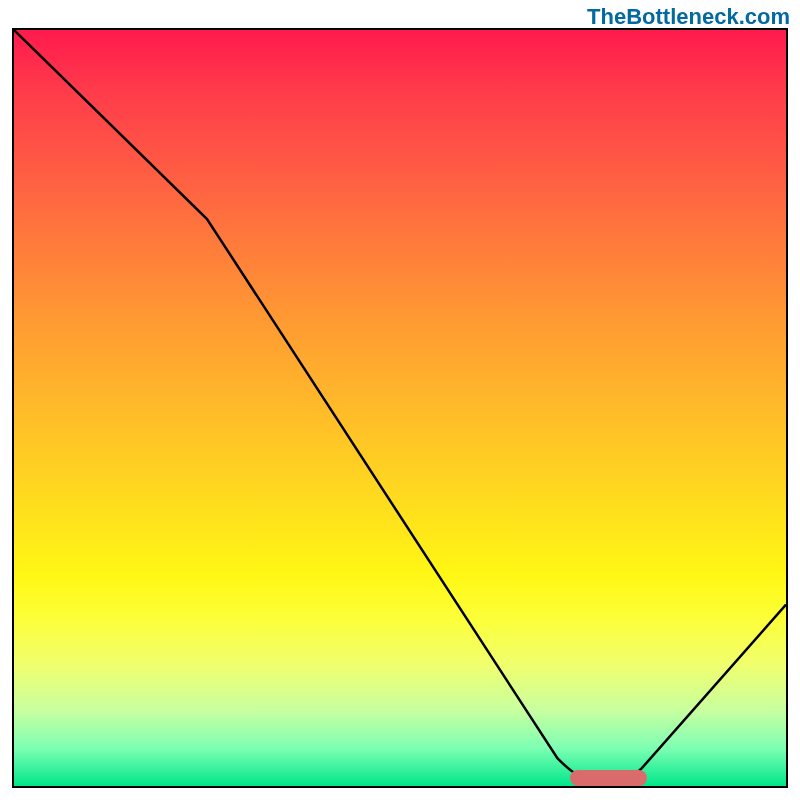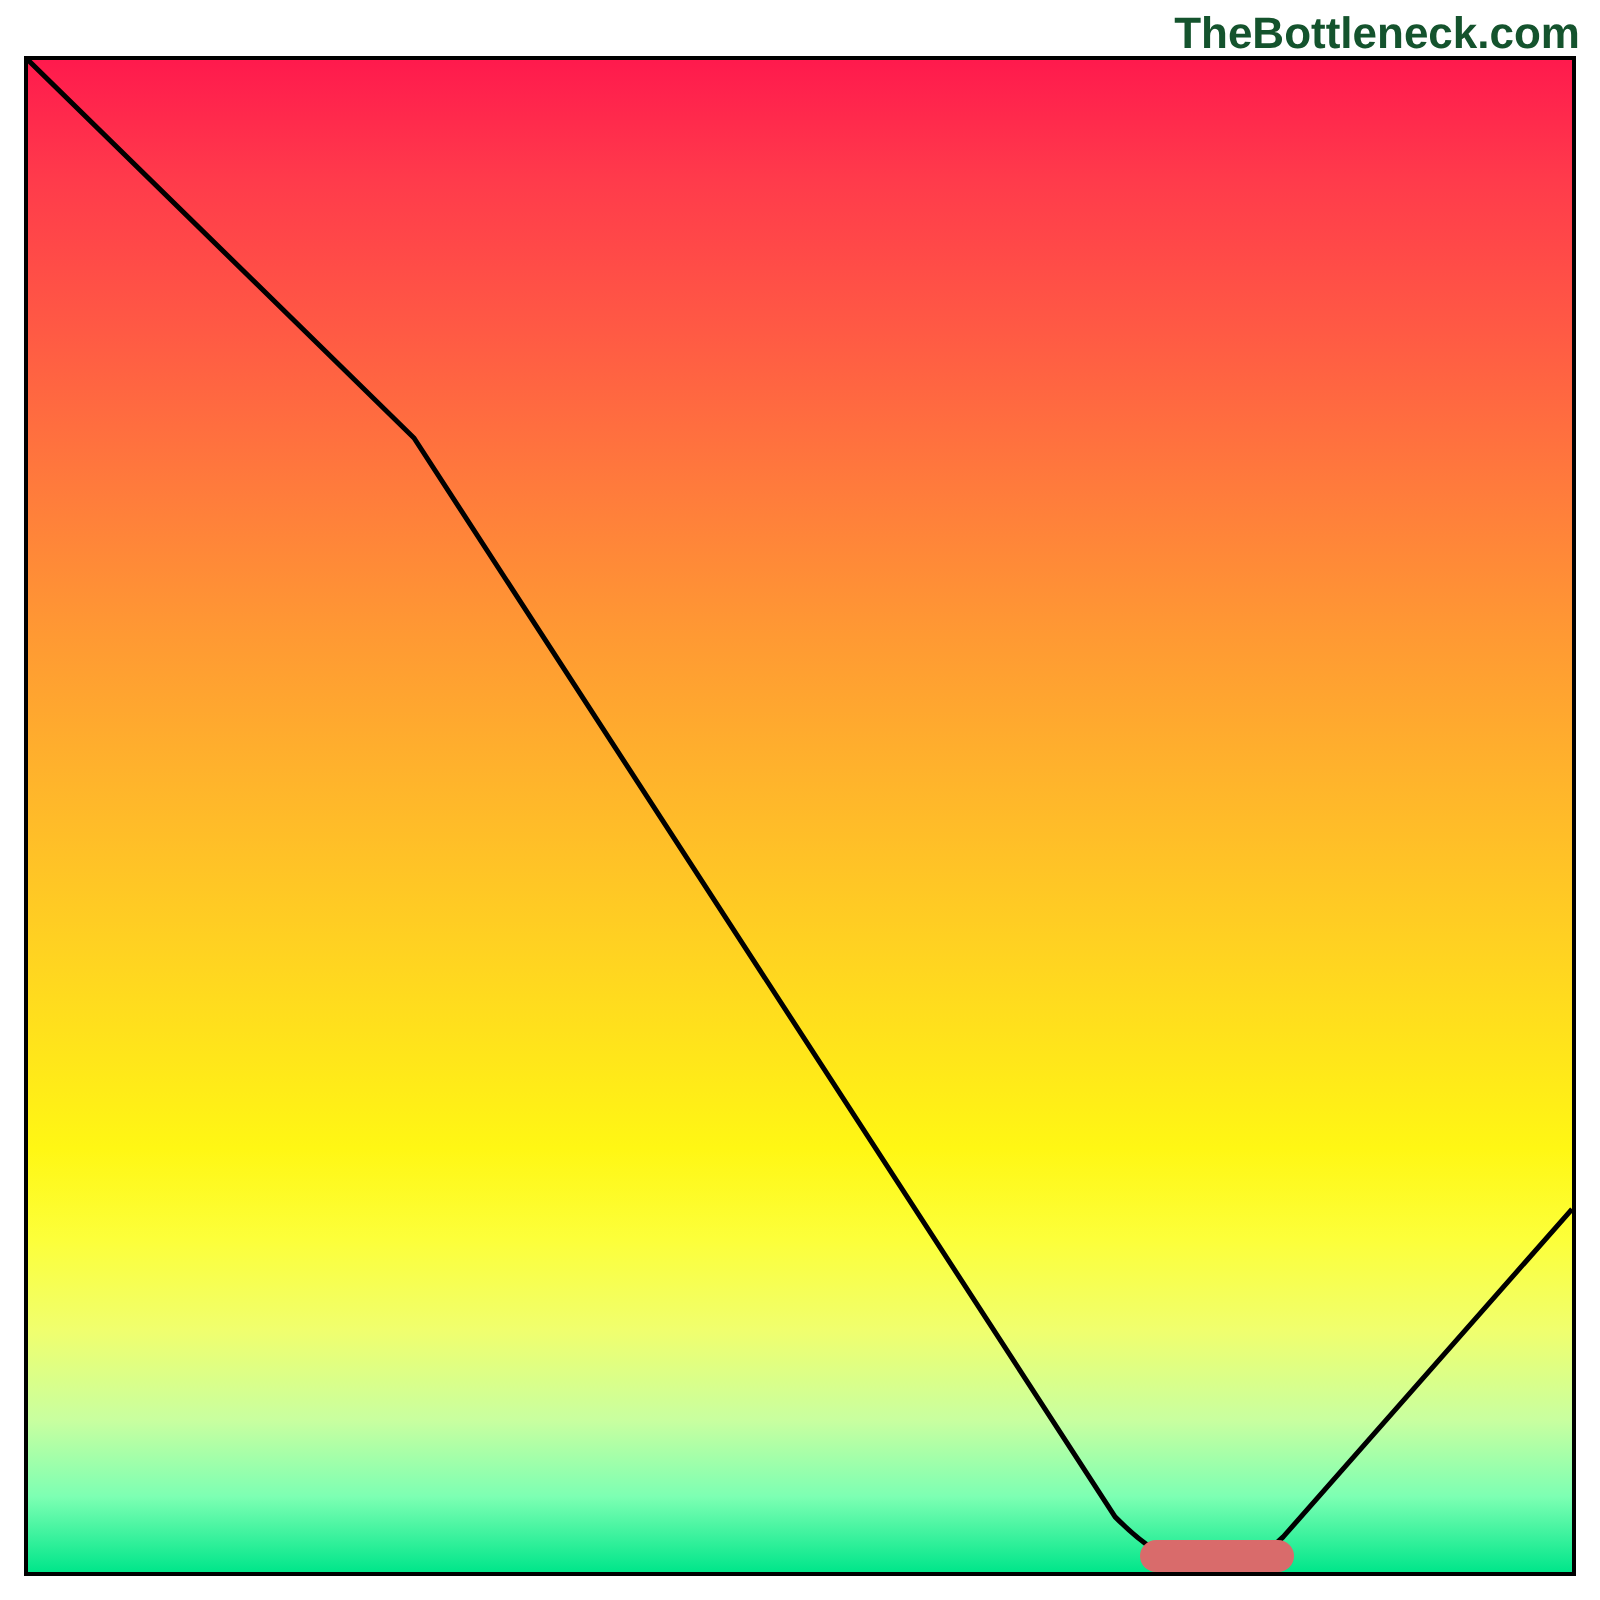--- a/index.html
+++ b/index.html
@@ -10,21 +10,21 @@
     background: #ffffff;
     font-family: Arial, Helvetica, sans-serif;
     position: relative;
   }
   .watermark {
     position: absolute;
     top: 4px;
     right: 10px;
     font-size: 22px;
     font-weight: bold;
-    color: #14532d;
+    color: #0369a1;
     z-index: 10;
   }
   .chart-frame {
     position: absolute;
     top: 28px;
     left: 12px;
     width: 776px;
     height: 760px;
     border: 2px solid #000;
     box-sizing: border-box;

